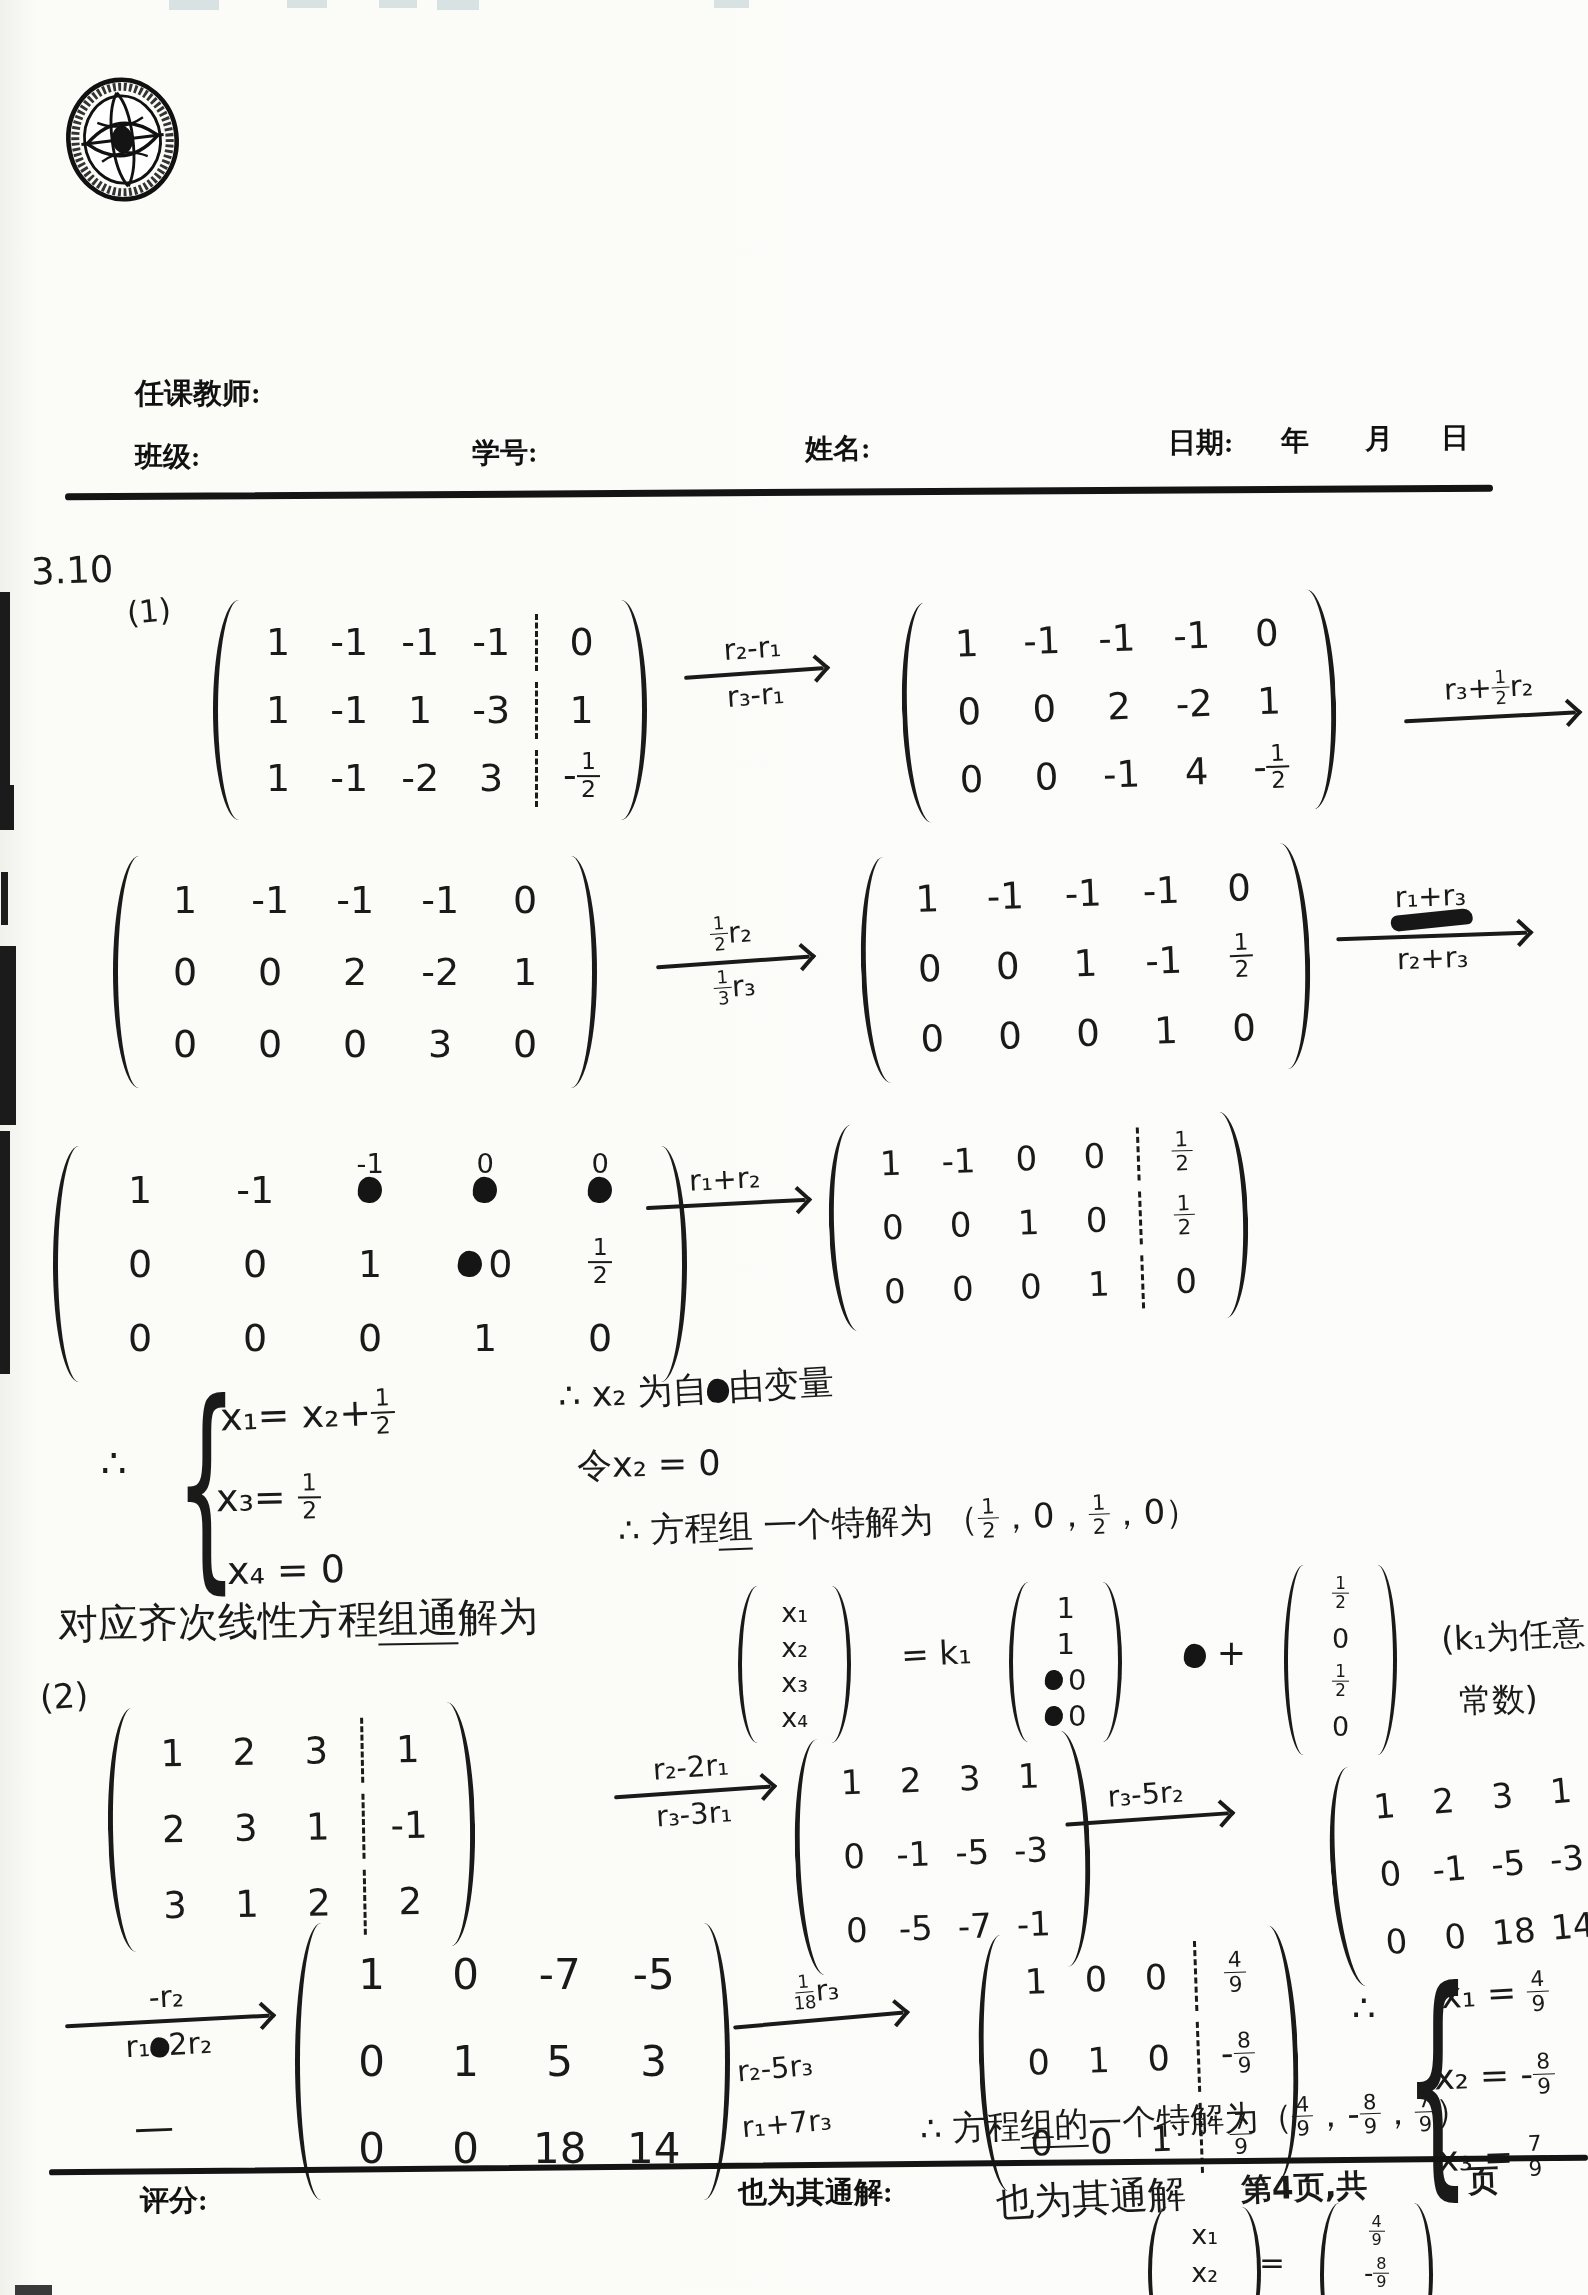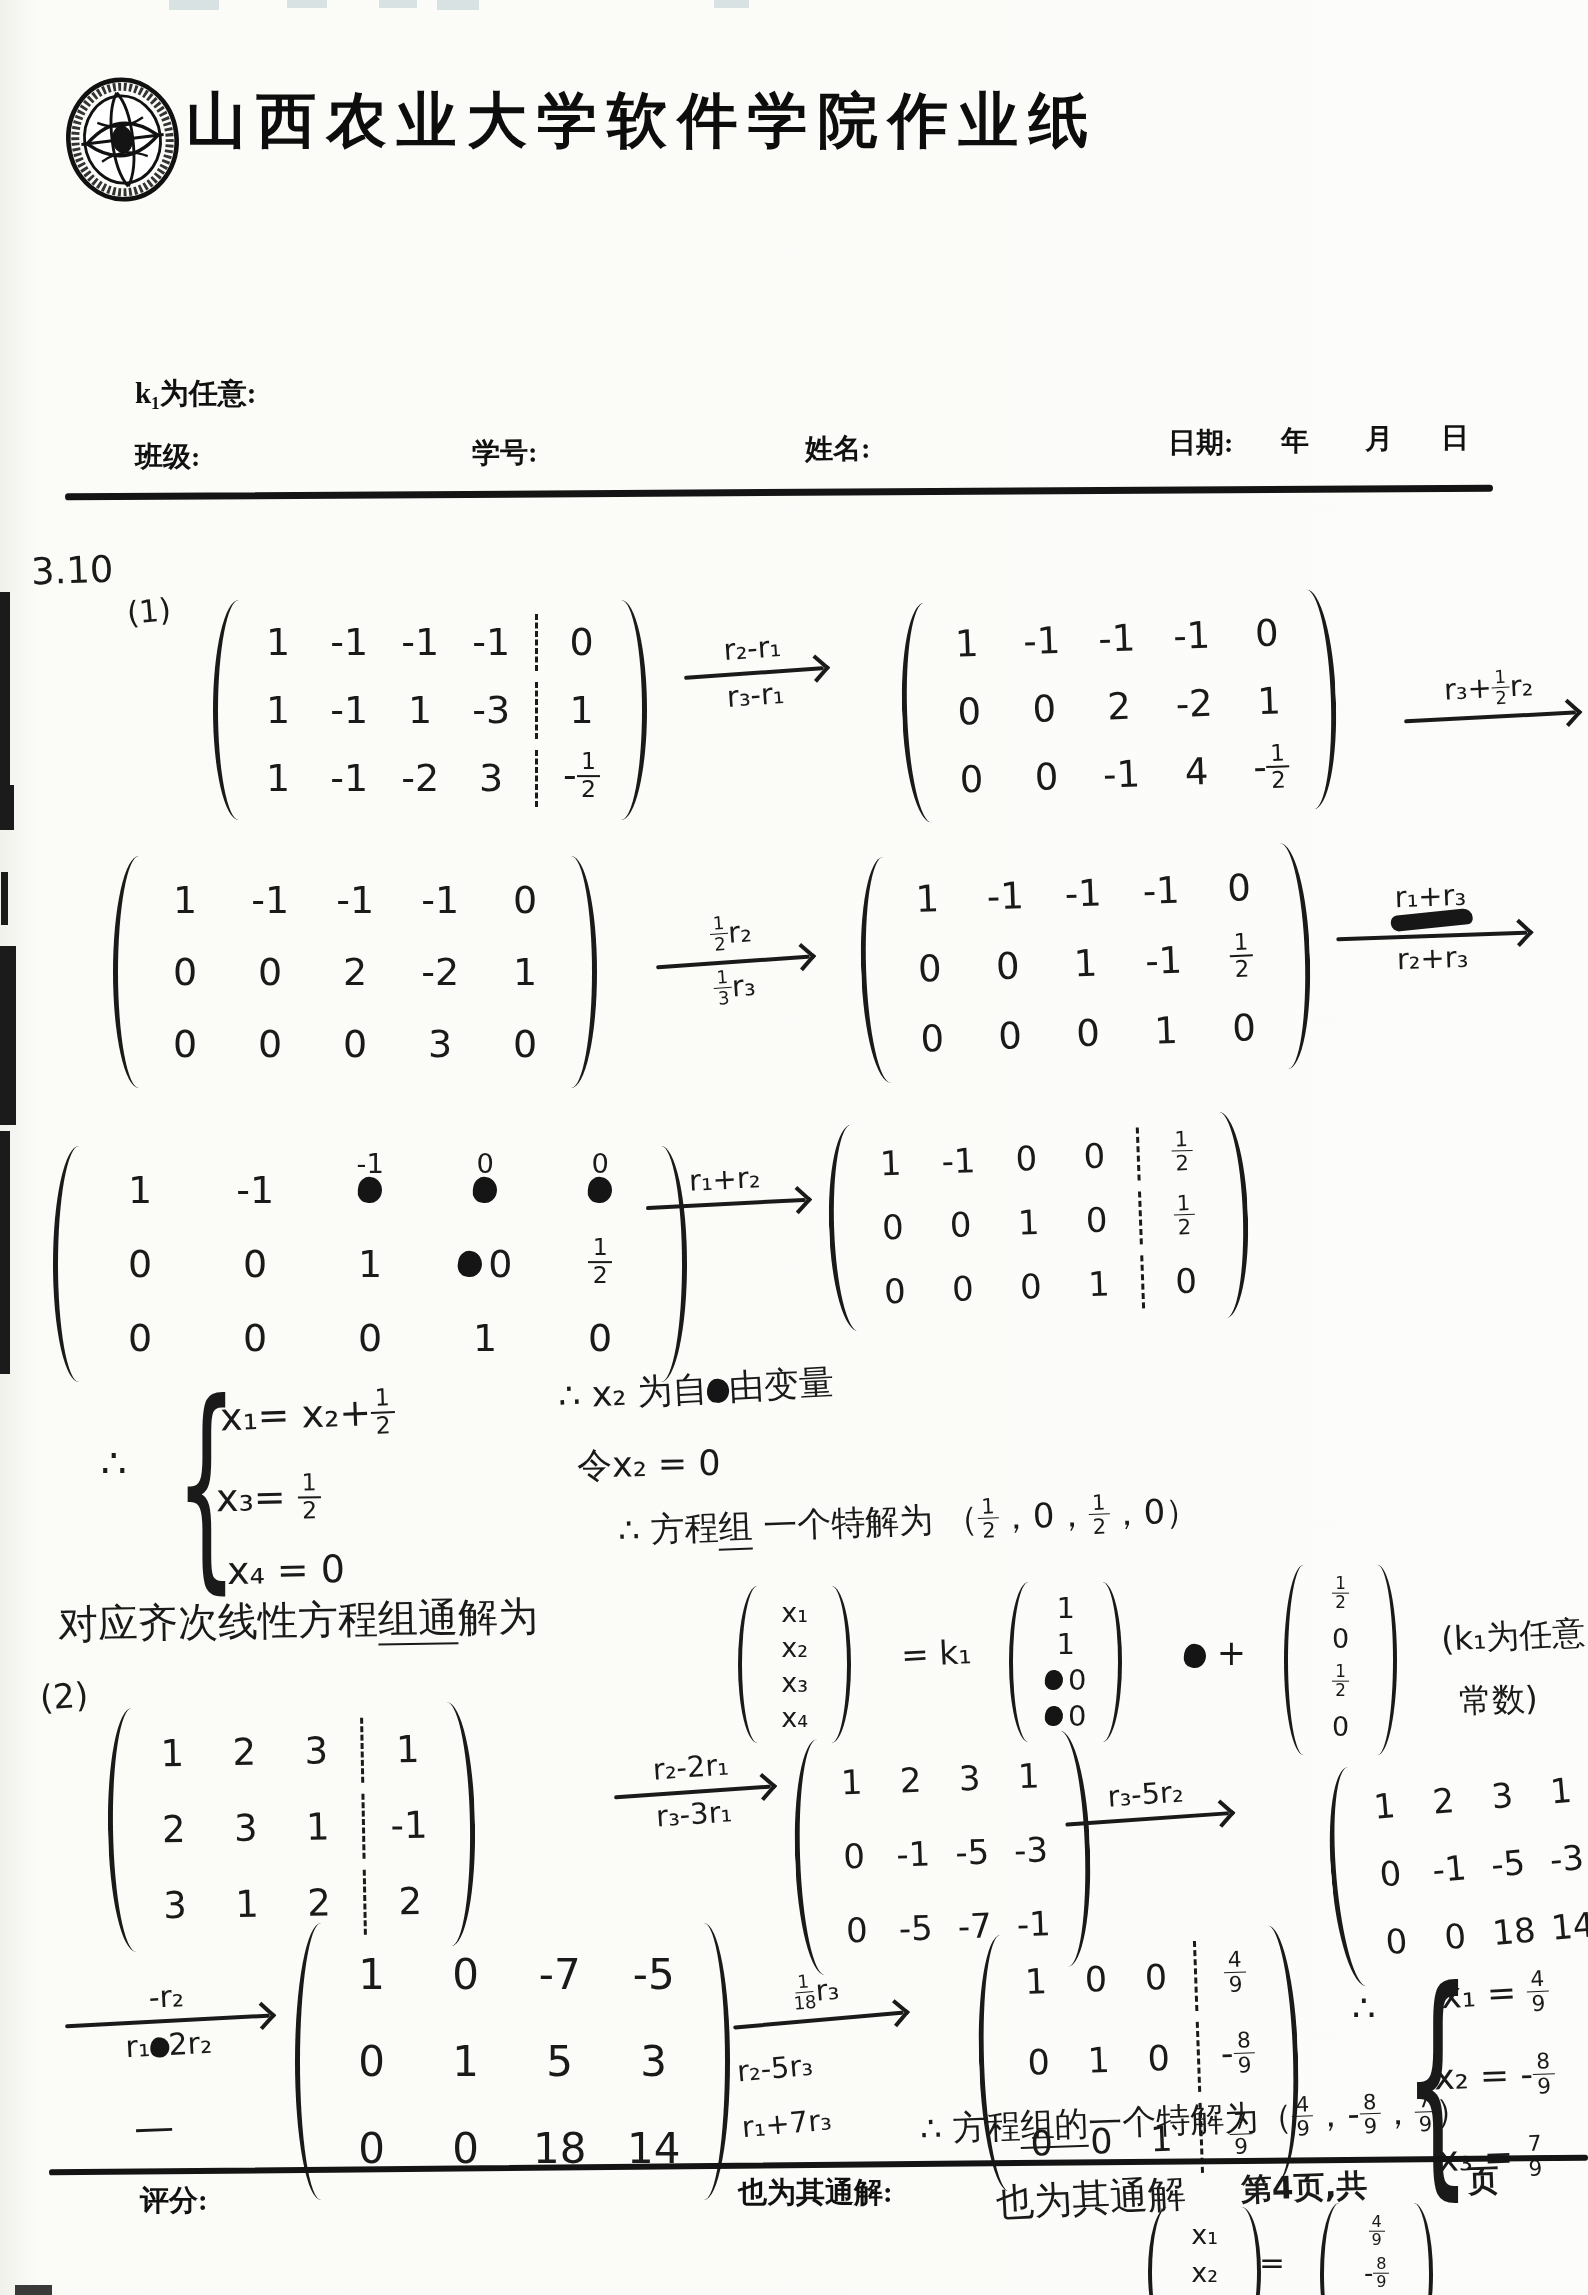--- a/index.html
+++ b/index.html
@@ -74,22 +74,21 @@
     <ellipse cx="50" cy="54" rx="33" ry="38" fill="#fff" stroke="#111" stroke-width="2.5"></ellipse>
     <path d="M19 54 Q50 26 81 54 Q50 82 19 54 Z" fill="none" stroke="#111" stroke-width="3"></path>
     <path d="M50 13 C38 30 38 78 50 95" fill="none" stroke="#111" stroke-width="2.5"></path>
     <path d="M50 13 C62 30 62 78 50 95" fill="none" stroke="#111" stroke-width="2.5"></path>
     <line x1="14" y1="54" x2="86" y2="54" stroke="#111" stroke-width="2.5"></line>
     <ellipse cx="50" cy="54" rx="9" ry="12" fill="#141414"></ellipse>
     <path d="M30 37 Q50 48 70 37" fill="none" stroke="#111" stroke-width="2"></path>
     <path d="M30 71 Q50 60 70 71" fill="none" stroke="#111" stroke-width="2"></path>
   </svg>
 
-  <div class="page-title">山西农业大学软件学院作业纸</div>
-  <div class="plabel lbl-course">k₁为任意:</div>
+  <div class="plabel lbl-course">任课教师:</div>
   <div class="plabel lbl-class">班级:</div>
   <div class="plabel lbl-sid">学号:</div>
   <div class="plabel lbl-name">姓名:</div>
   <div class="plabel lbl-date">日期:</div>
   <div class="plabel lbl-year">年</div>
   <div class="plabel lbl-month">月</div>
   <div class="plabel lbl-day">日</div>
   <div class="rule-top"></div>
 
   <div id="work-layer">

